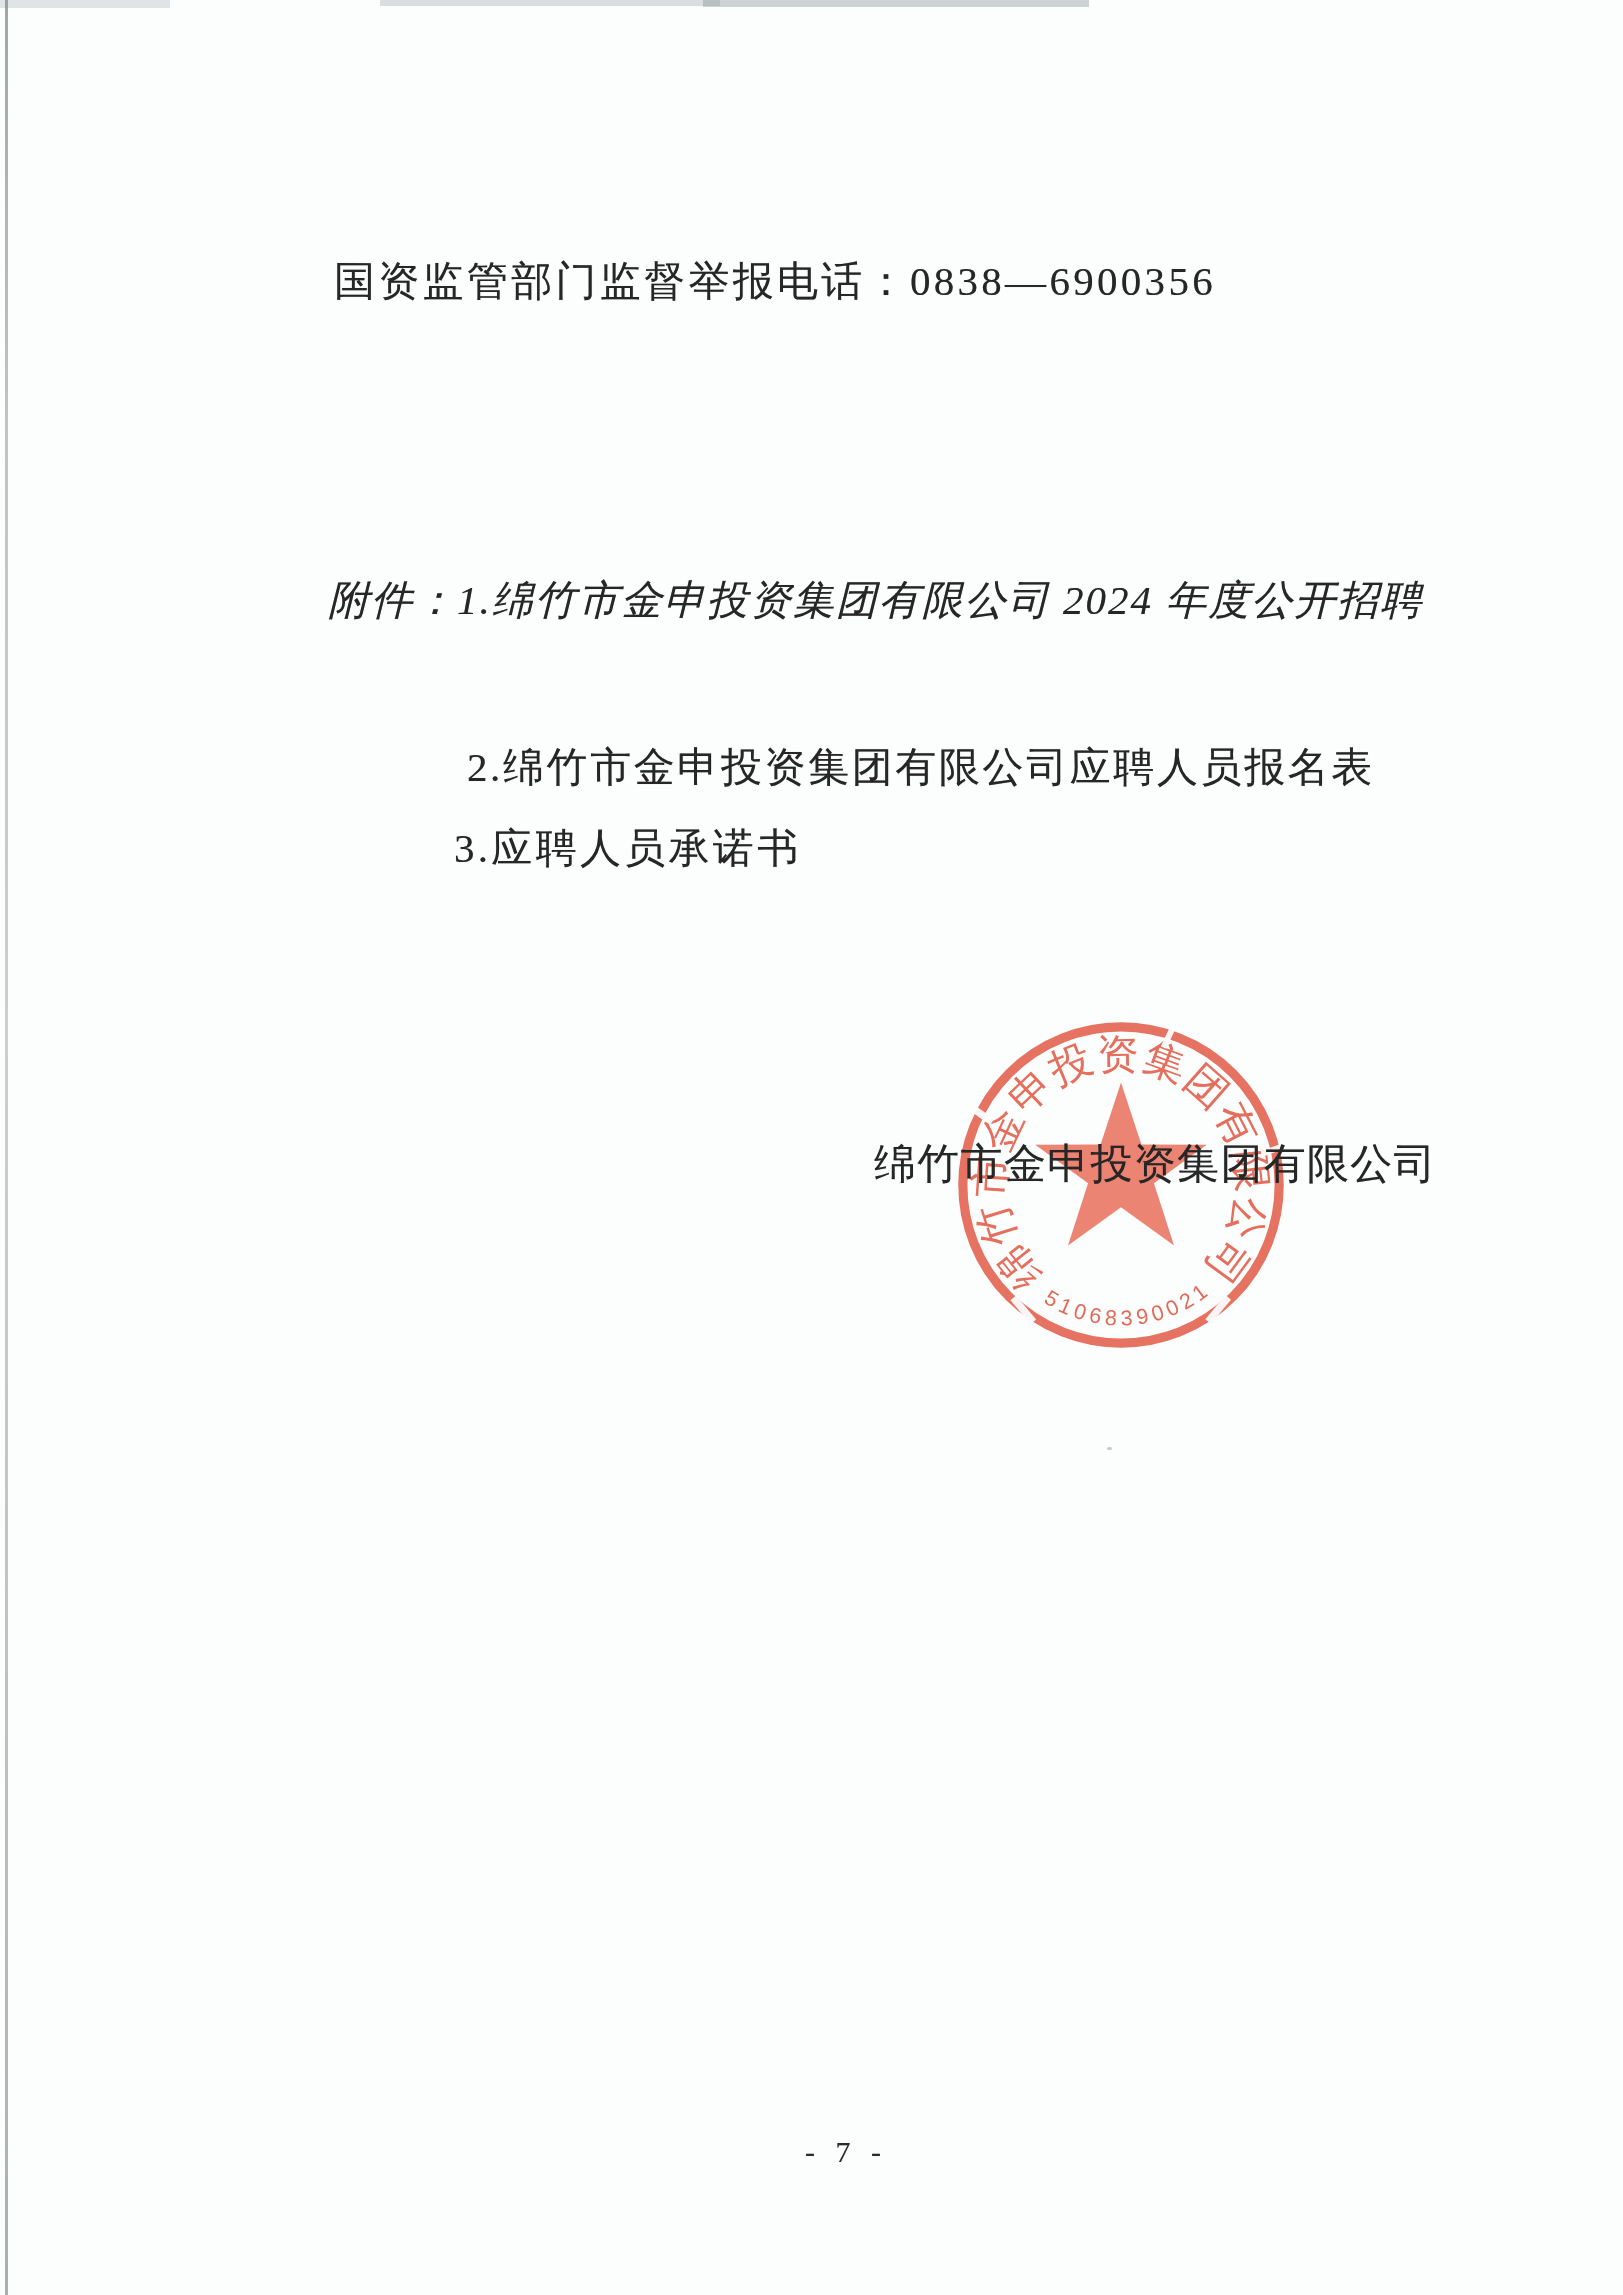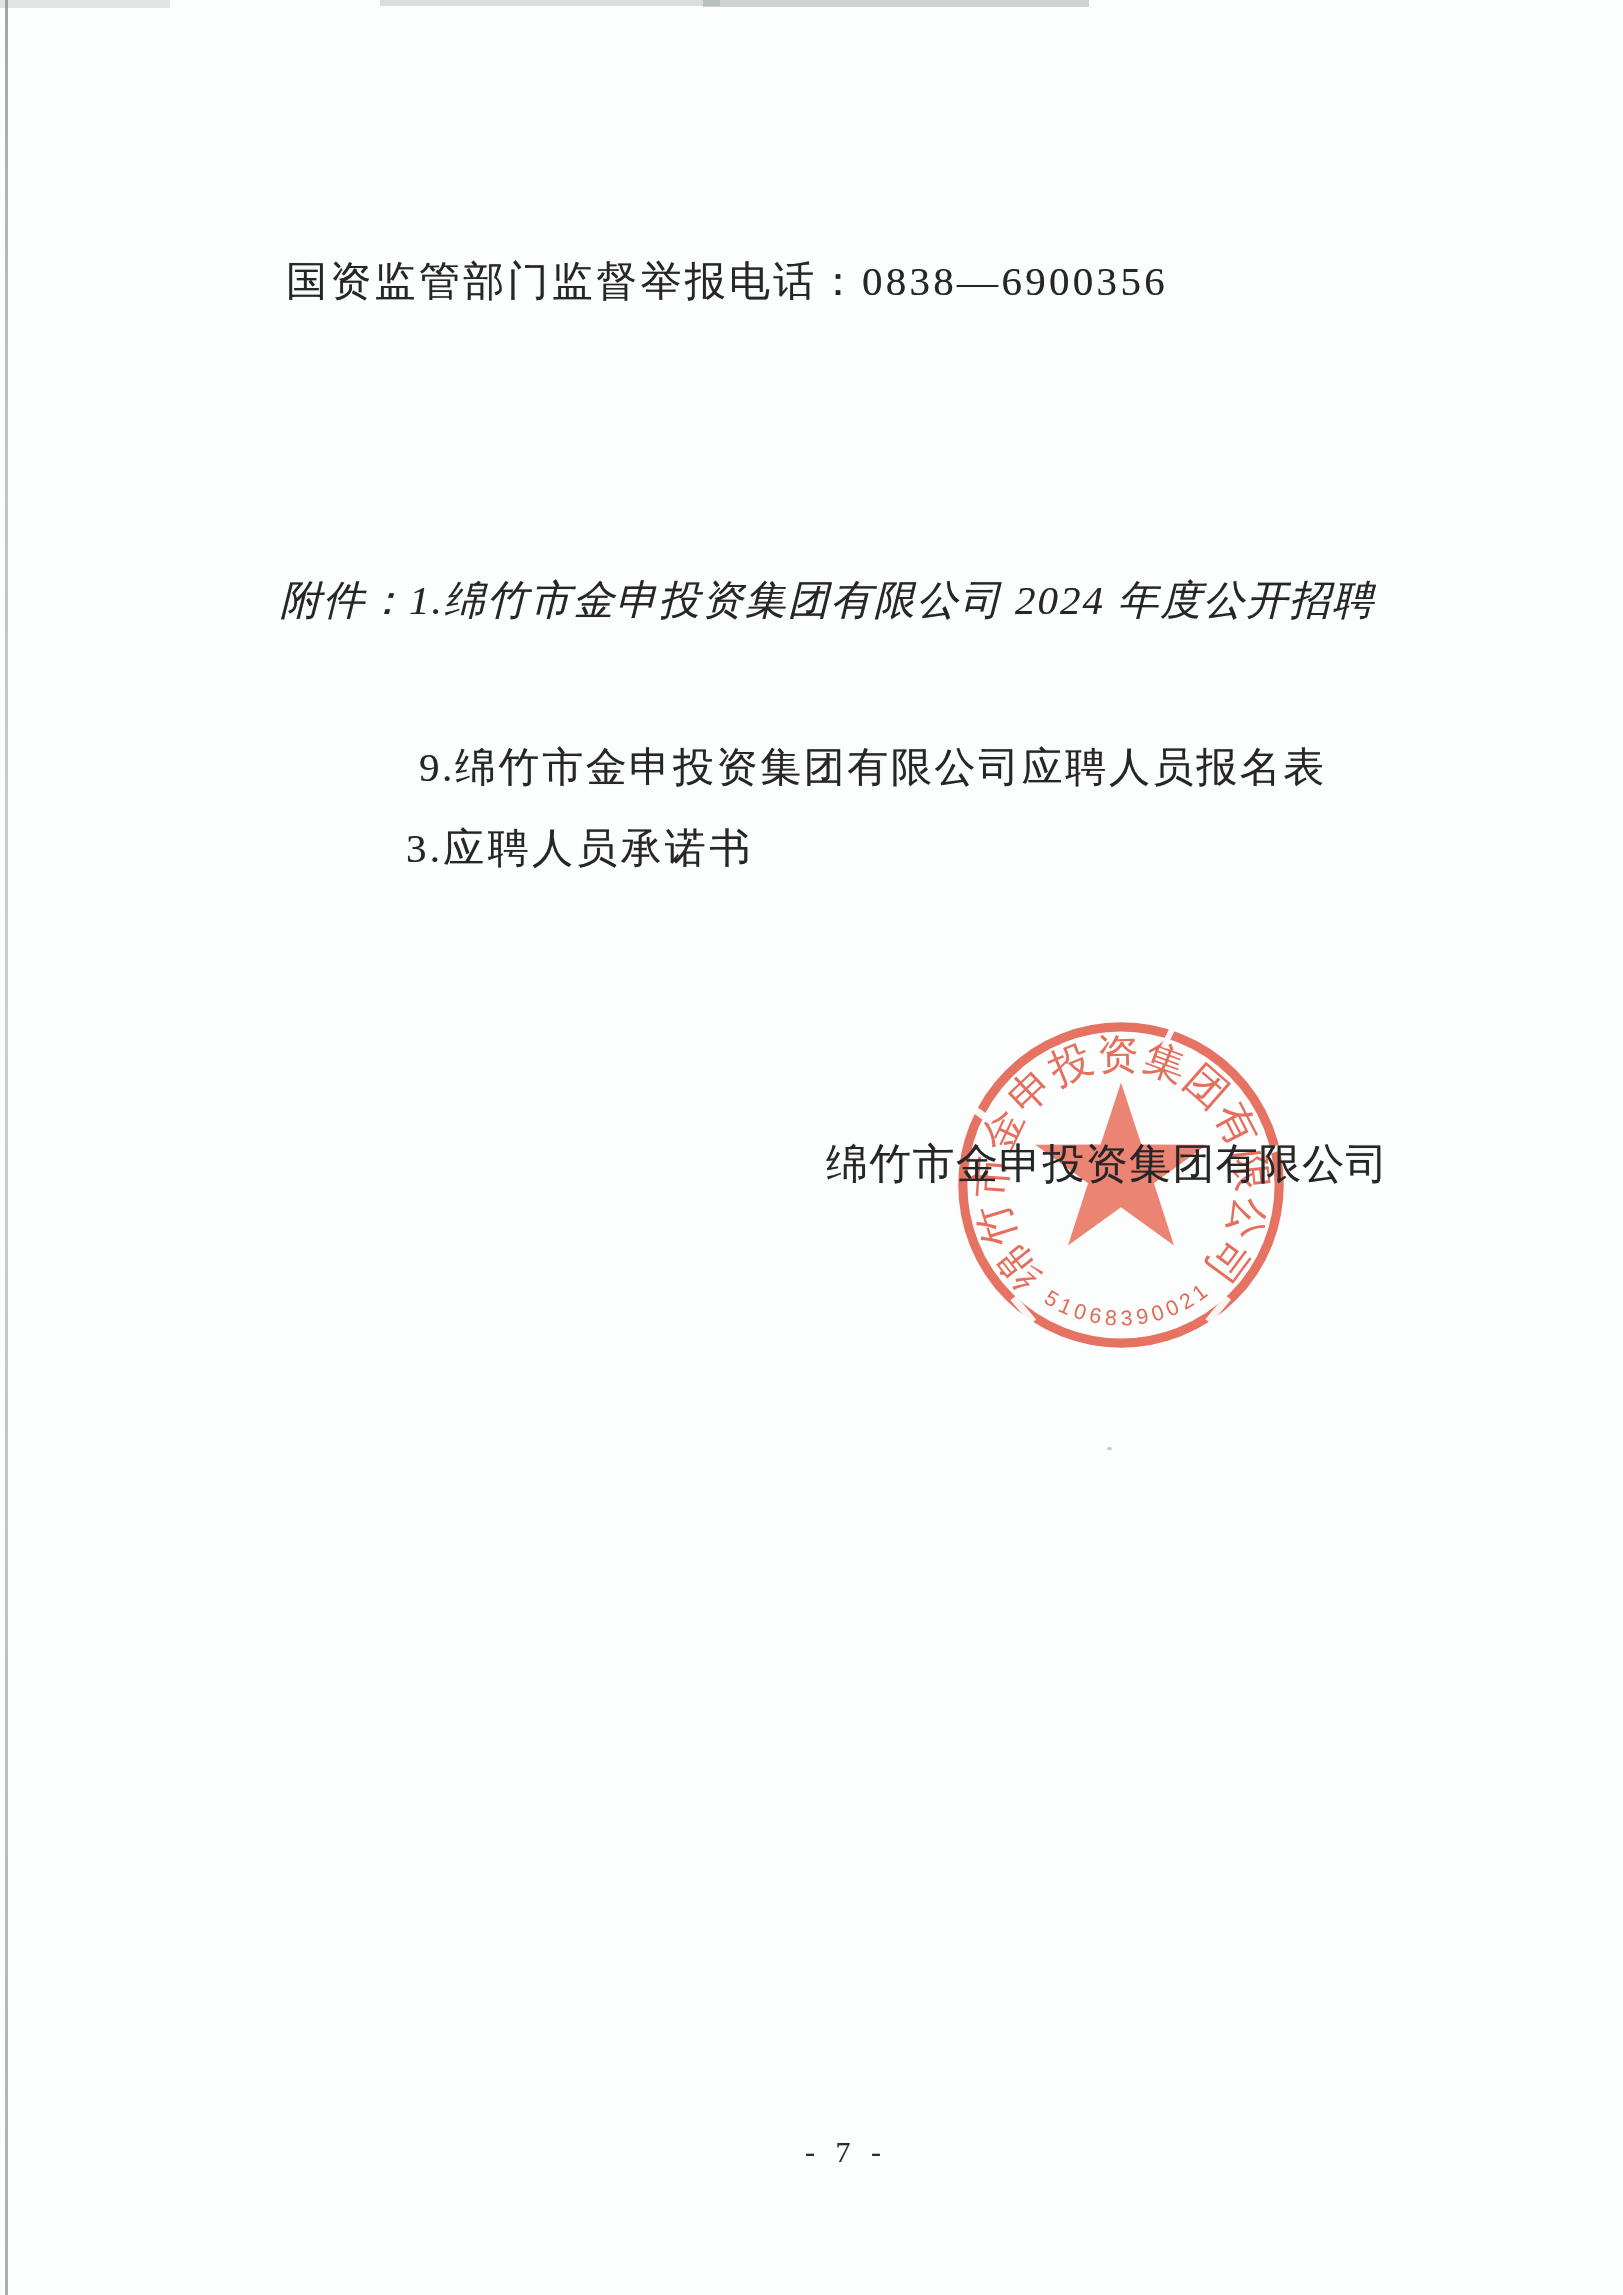--- a/index.html
+++ b/index.html
@@ -52,20 +52,21 @@
     background: #c3cbca;
   }
   
   .tline {
     position: absolute;
     white-space: nowrap;
     font-size: 41px;
     line-height: 1;
     letter-spacing: 3.3px;
     text-shadow: 0 0 0.7px rgba(30,30,30,0.45);
+    margin-left: 48px;
   }
   .contact-1 { left: 286px; top: 261px; }
   .contact-2 { left: 286px; top: 343px; }
   .attach-1  { left: 280px; top: 580px;  letter-spacing: 2px; font-style: italic; }
   .attach-2  { left: 497px; top: 659px; }
   .attach-3  { left: 419px; top: 747px; letter-spacing: 2.6px; }
   .attach-4  { left: 406px; top: 828px; }
   .sig-company {
     left: 826px; top: 1143px;
     font-size: 42px;
@@ -134,21 +135,21 @@
         <rect x="-5" y="-22" width="9" height="44" transform="translate(515.7,225.6) rotate(70)"></rect>
         <rect x="-6" y="-24" width="11" height="48" transform="translate(130.9,470.7) rotate(-40)"></rect>
         <rect x="-6" y="-24" width="11" height="48" transform="translate(429.1,470.7) rotate(40)"></rect>
       </g>
     </svg>
   </div>
 
   <div class="tline contact-1">国资监管部门监督举报电话：0838—6900356</div>
 
   <div class="tline attach-1">附件：1.绵竹市金申投资集团有限公司 2024 年度公开招聘</div>
-  <div class="tline attach-3">9.绵竹市金申投资集团有限公司应聘人员报名表</div>
+  <div class="tline attach-3">2.绵竹市金申投资集团有限公司应聘人员报名表</div>
   <div class="tline attach-4">3.应聘人员承诺书</div>
 
   <div class="tline sig-company">绵竹市金申投资集团有限公司</div>
 
   <div class="page-number">- 7 -</div>
 
 </div>
 
 
 </body></html>

